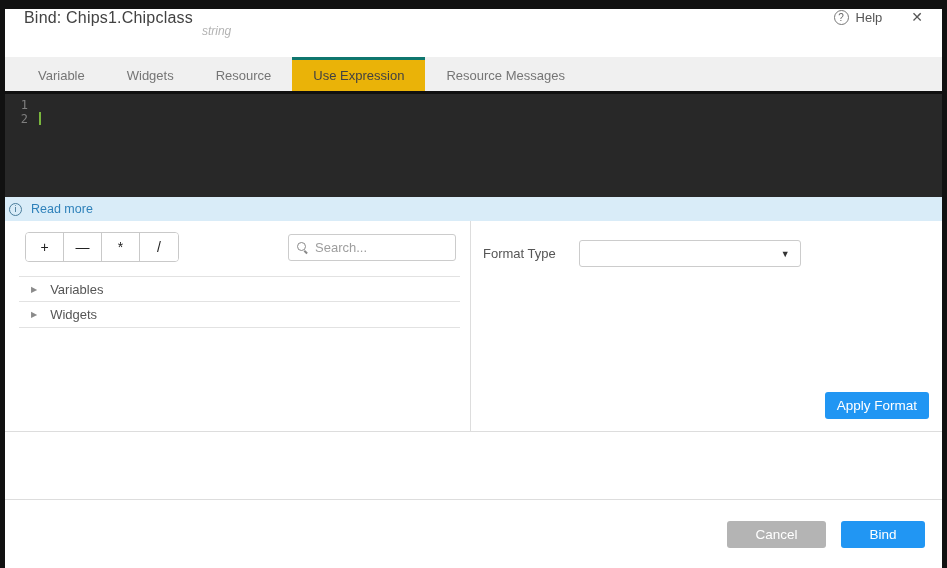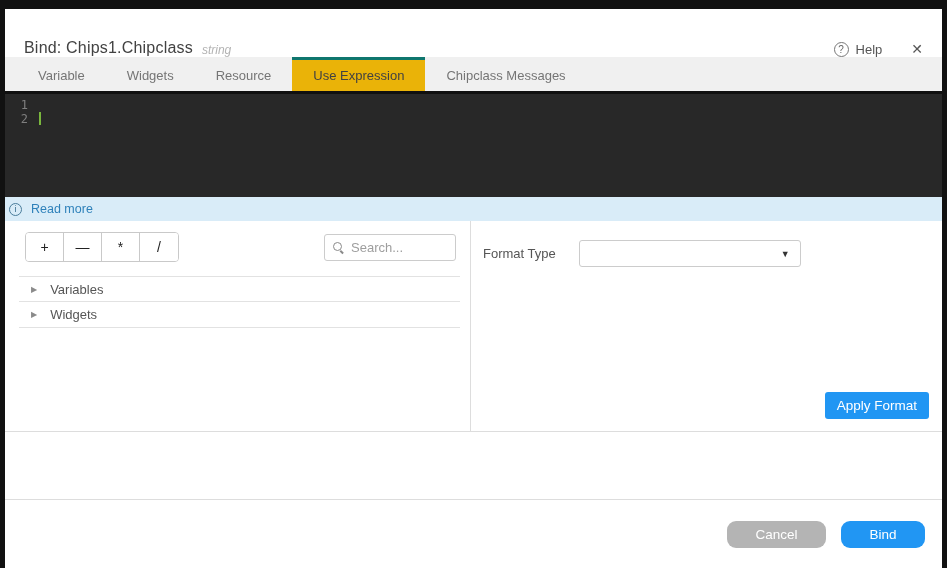--- a/index.html
+++ b/index.html
@@ -15,21 +15,21 @@
     left: 5px; top: 9px; right: 5px; bottom: 0;
     background: #fff;
     display: flex;
     flex-direction: column;
   }
   
   .header {
     height: 48px;
     flex: 0 0 48px;
     display: flex;
-    align-items: flex-end;
+    align-items: flex-start;
     padding: 0 19px;
     background: #fff;
   }
   .title { font-size: 16px; font-weight: 500; color: #424242; letter-spacing: .2px; }
   .subtitle { font-size: 12px; font-style: italic; color: #b3b3b3; margin-left: 9px; padding-top: 3px; margin-top: 12px; }
   .header-right { margin-left: auto; display: flex; align-items: center; }
   .help-btn { display: flex; align-items: center; cursor: pointer; color: #666; }
   .help-circle {
     width: 15px; height: 15px; border: 1.4px solid #777; border-radius: 50%;
     display: inline-flex; align-items: center; justify-content: center;
@@ -131,21 +131,21 @@
   .op-btn {
     width: 38px; height: 28px;
     display: flex; align-items: center; justify-content: center;
     font-size: 14px; color: #222;
     border-right: 1px solid #c9c9c9;
     background: #fff;
     cursor: pointer;
   }
   .op-btn:last-child { border-right: none; }
   .searchbox {
-    width: 132px; height: 27px;
+    width: 168px; height: 27px;
     border: 1px solid #ccc; border-radius: 3px;
     display: flex; align-items: center;
     padding: 0 8px;
     background: #fff;
   }
   .mag-icon {
     position: relative;
     width: 11px; height: 11px;
     margin-right: 7px;
     flex: 0 0 auto;
@@ -220,21 +220,21 @@
     flex: 1 1 auto;
     border-top: 1px solid #ddd;
     background: #fff;
     display: flex;
     justify-content: flex-end;
     align-items: flex-start;
     padding: 21px 17px 0 0;
   }
   .btn {
     height: 27px;
-    border: none; border-radius: 9px;
+    border: none; border-radius: 3px;
     font-family: "Liberation Sans", sans-serif;
     font-size: 13.5px;
     color: #fff;
     cursor: pointer;
     display: flex; align-items: center; justify-content: center;
   }
   .cancel-btn { width: 99px; background: #b4b4b4; margin-right: 15px; }
   .bind-btn { width: 84px; background: #2196f3; }
 </style>
 </head>
@@ -252,21 +252,21 @@
       </span>
       <span class="close-btn">✕</span>
     </div>
   </div>
 
   <div class="tabbar">
     <div class="tab">Variable</div>
     <div class="tab">Widgets</div>
     <div class="tab">Resource</div>
     <div class="tab active">Use Expression</div>
-    <div class="tab">Chipclass Messages</div>
+    <div class="tab">Resource Messages</div>
   </div>
 
   <div class="editor">
     <div class="code-line">
       <span class="gutter">1</span>
     </div>
     <div class="code-line">
       <span class="gutter">2</span>
       <span class="code-text"></span>
       <span class="cursor"></span>

